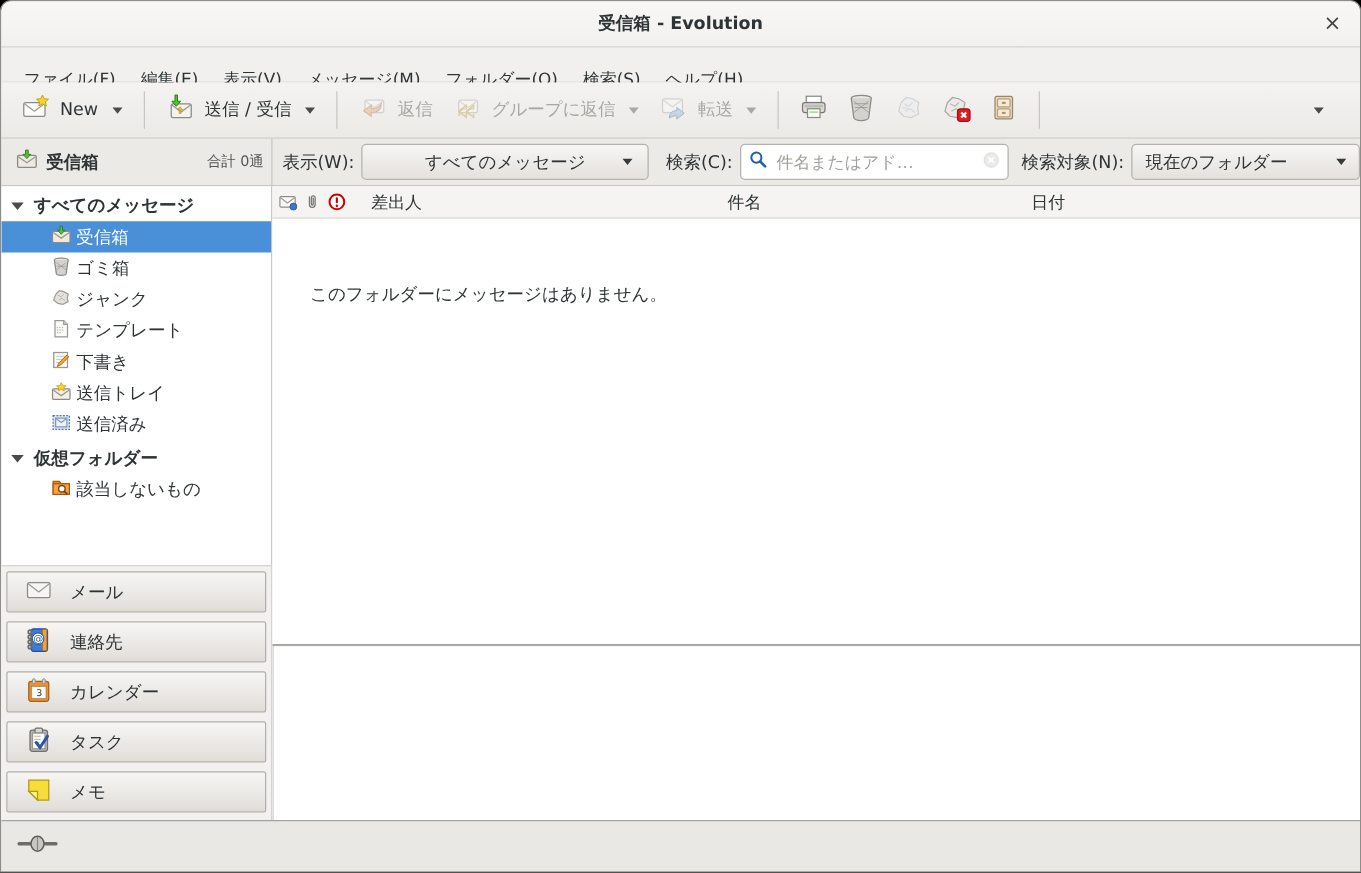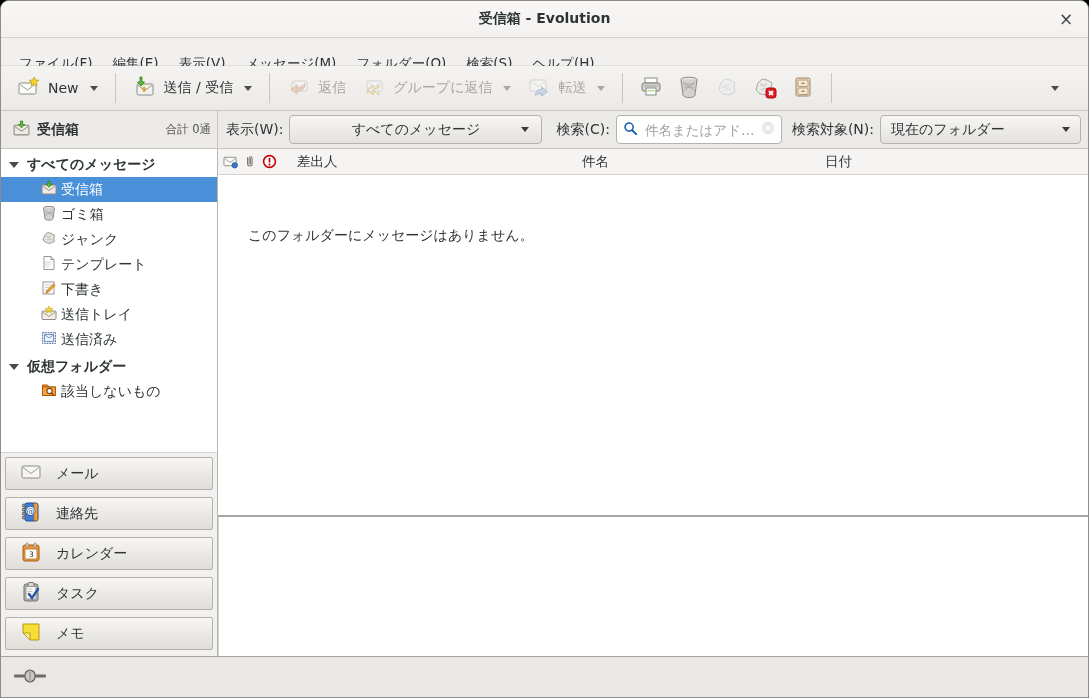--- a/index.html
+++ b/index.html
@@ -29,21 +29,21 @@
   .folder-name{font-weight:bold;margin-left:7px;font-size:14px;}
   .folder-total{margin-left:auto;font-size:11.5px;color:#555;white-space:nowrap;}
   .filter-label{font-size:14px;margin:0 6px 0 8px;white-space:nowrap;}
   .dropdown{display:flex;align-items:center;background:linear-gradient(#f7f6f4,#e4e1dd);border:1px solid #b5b2ac;border-radius:4px;height:29px;padding:0 10px;box-sizing:border-box;}
   .dd-show{width:253px;justify-content:center;position:relative;}
   .dd-show .dd-text{margin:0 auto;}
   .dd-scope{width:201px;}
   .dd-text{font-size:14px;white-space:nowrap;}
   .dd-arrow{width:0;height:0;border-left:4px solid transparent;border-right:4px solid transparent;border-top:5px solid #3a3a3a;margin-left:auto;}
   .dd-show .dd-arrow{position:absolute;right:12px;}
-  .search-entry{display:flex;align-items:center;background:#fff;border:1px solid #b5b2ac;border-radius:4px;height:29px;width:166px;padding:0 6px;box-sizing:border-box;}
+  .search-entry{display:flex;align-items:center;background:#fff;border:1px solid #b5b2ac;border-radius:4px;height:29px;width:215px;padding:0 6px;box-sizing:border-box;}
   .search-entry input{border:none;outline:none;flex:1;min-width:0;font-size:13.5px;font-family:inherit;color:#2e3436;background:transparent;margin-left:5px;}
   .search-entry input::placeholder{color:#a2a09c;}
   
   .main{flex:1;display:flex;min-height:0;}
   .sidebar{width:217px;flex:0 0 217px;background:#fff;border-right:1px solid #b9b6b1;display:flex;flex-direction:column;box-sizing:border-box;}
   .tree{flex:1;padding-top:3px;overflow:hidden;}
   .tree-group{display:flex;align-items:center;height:25px;padding-left:8px;font-weight:bold;font-size:14px;}
   .tri{width:0;height:0;border-left:5px solid transparent;border-right:5px solid transparent;border-top:6px solid #4a4a4a;margin-right:8px;}
   .tree-row{display:flex;align-items:center;height:25px;padding-left:40px;font-size:14px;}
   .tree-row .lbl{margin-left:4px;}

